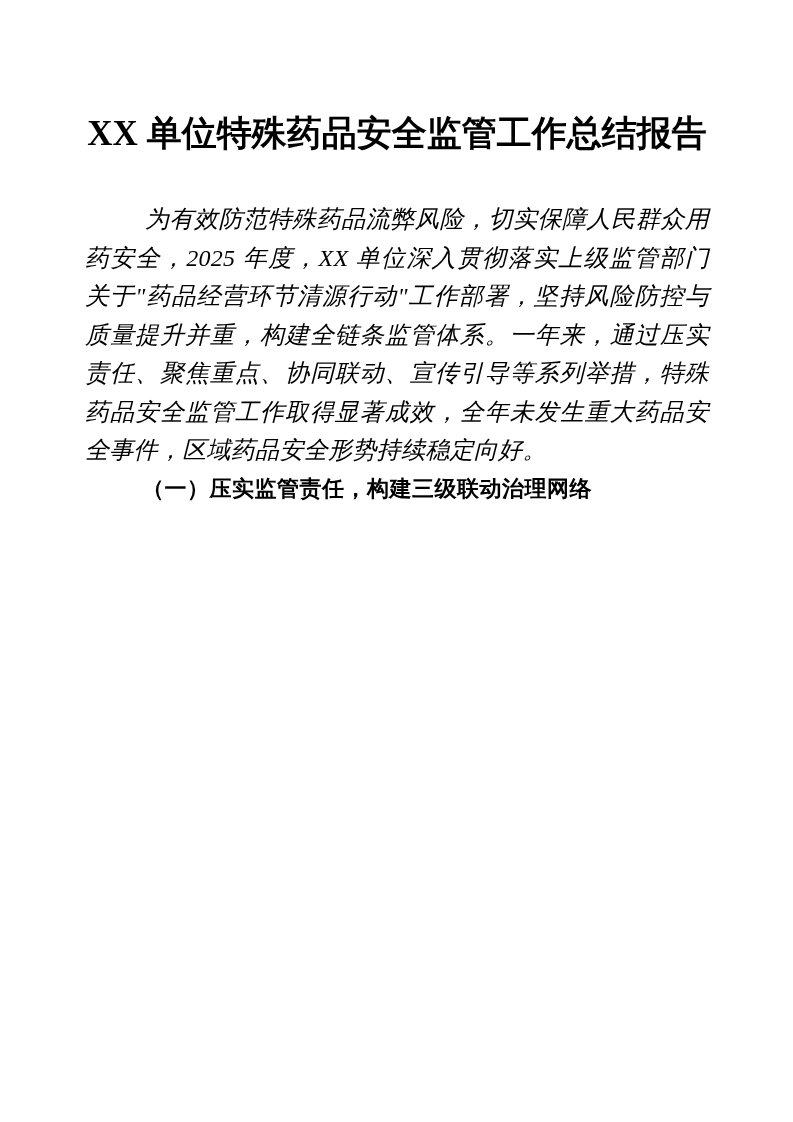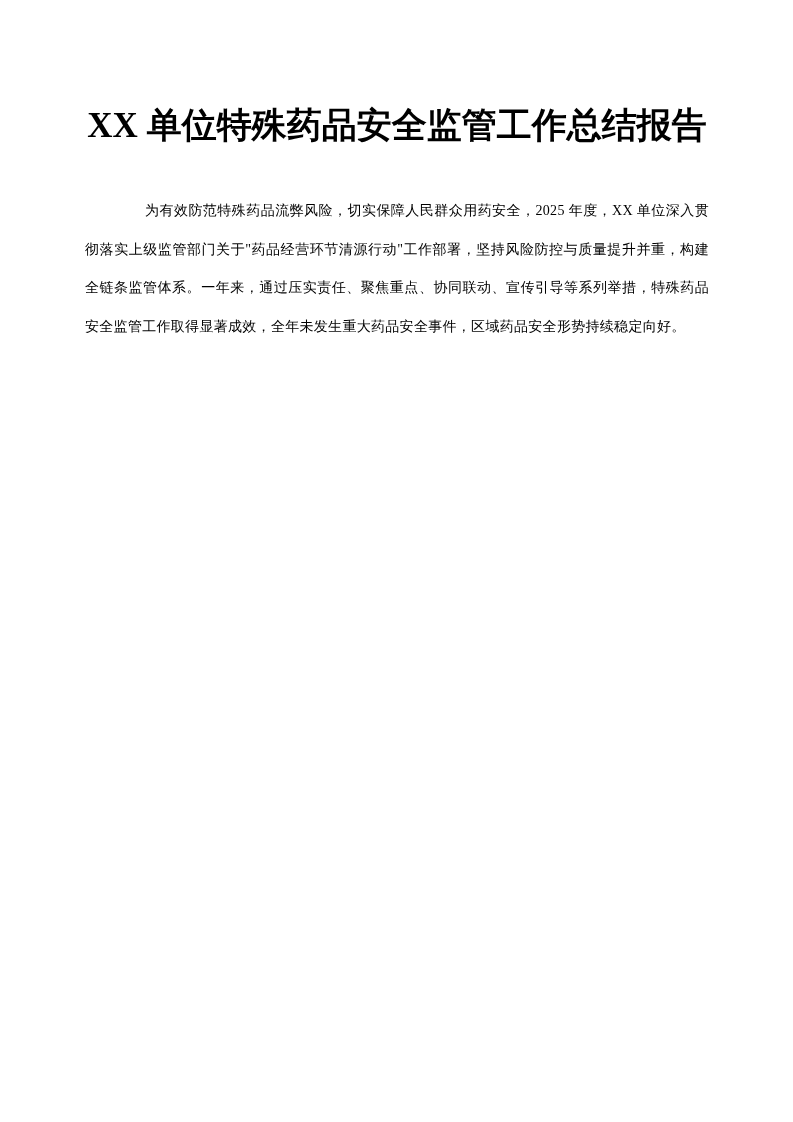--- a/index.html
+++ b/index.html
@@ -5,42 +5,44 @@
   * { margin: 0; padding: 0; box-sizing: border-box; }
   html, body { background: #ffffff; }
   .page {
     position: relative;
     width: 793px;
     height: 992px;
     background: #ffffff;
     color: #000000;
     font-family: "Liberation Serif", "DejaVu Serif", serif;
     overflow: hidden;
+    margin-top: 8px;
   }
   .content {
     position: absolute;
     left: 85px;
     top: 0;
     width: 624px;
   }
   .doc-title {
     margin-top: 104px;
     font-size: 35px;
     font-weight: 700;
     line-height: 44px;
     text-align: center;
     font-family: "Liberation Serif", "DejaVu Serif", serif;
   }
   .para {
-    font-size: 14px;
+    font-size: 24px;
     line-height: 38.5px;
     text-align: justify;
     text-justify: inter-ideograph;
     text-indent: 60px;
     letter-spacing: 0.3px;
+    font-style: italic;
   }
   .para-first { margin-top: 44px; }
   .sec-heading {
     font-family: "Liberation Sans", "DejaVu Sans", sans-serif;
     font-size: 22px;
     font-weight: 700;
     line-height: 38.5px;
     padding-left: 62px;
   }
   .subsec-heading {
@@ -66,20 +68,21 @@
 <body>
 
 <div class="page">
   <div class="content">
 
     <h1 class="doc-title">XX 单位特殊药品安全监管工作总结报告</h1>
 
     <p class="para para-first">为有效防范特殊药品流弊风险，切实保障人民群众用药安全，2025 年度，XX 单位深入贯彻落实上级监管部门关于"药品经营环节清源行动"工作部署，坚持风险防控与质量提升并重，构建全链条监管体系。一年来，通过压实责任、聚焦重点、协同联动、宣传引导等系列举措，特殊药品安全监管工作取得显著成效，全年未发生重大药品安全事件，区域药品安全形势持续稳定向好。</p>
 
 
+    <h3 class="subsec-heading">（一）压实监管责任，构建三级联动治理网络</h3>
 
 
 
   </div>
 
   <div class="page-footer">
     <span class="dash" style="color: rgb(153, 153, 153);">—</span><span class="num">1</span><span class="dash" style="color: rgb(153, 153, 153);">—</span>
   </div>
 </div>
 

